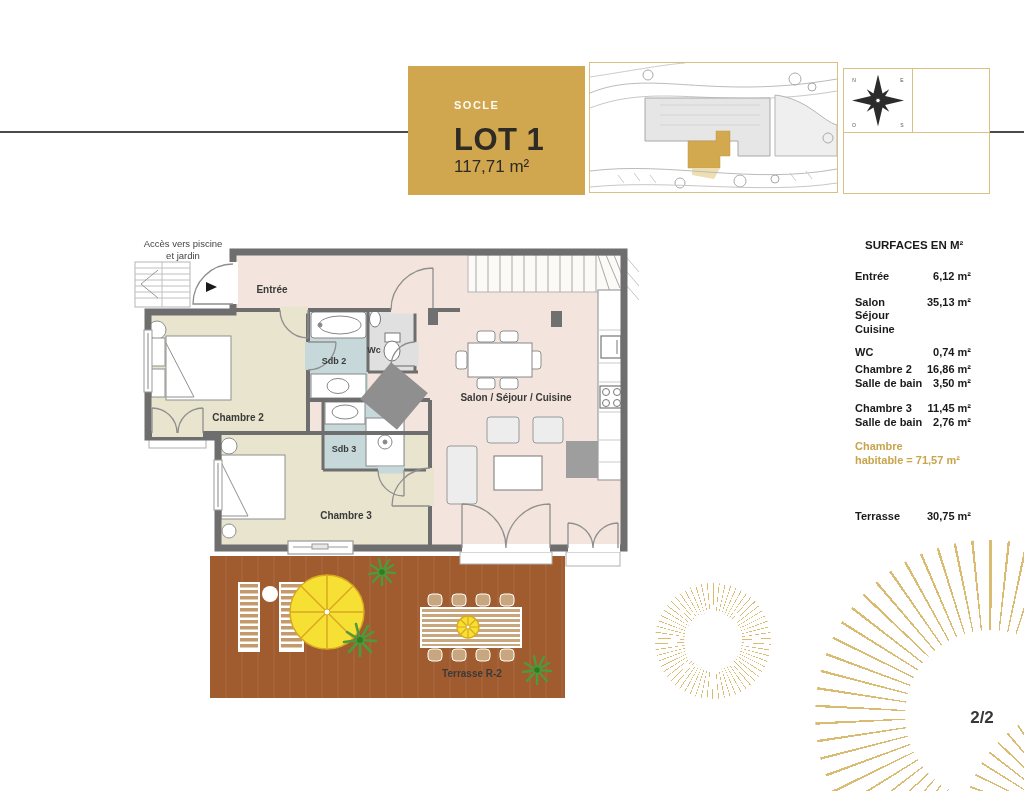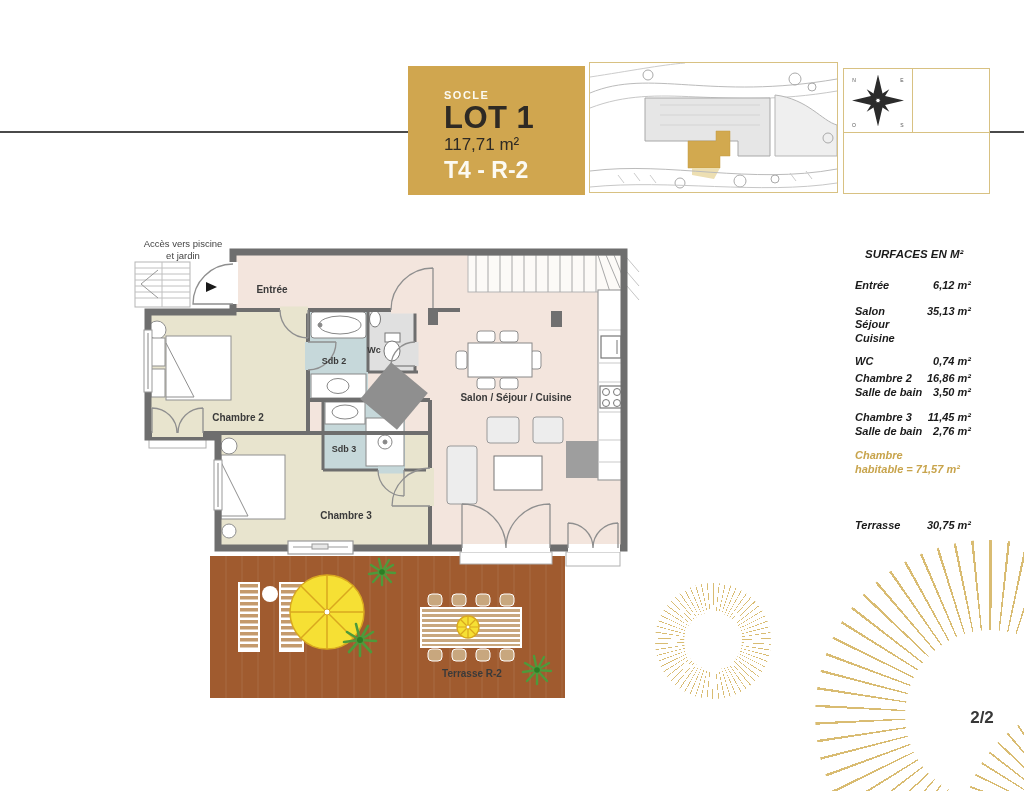--- a/index.html
+++ b/index.html
@@ -4,38 +4,38 @@
 <style>
   html,body{margin:0;padding:0;background:#fff;}
   .page{position:relative;width:1024px;height:791px;background:#fff;overflow:hidden;
         font-family:"Liberation Sans",sans-serif;}
   .rule{position:absolute;top:131px;height:2px;background:#4a4a4a;}
   .rule-left{left:0;width:408px;}
   .rule-right{left:989px;width:35px;}
 
   
   .lot-card{position:absolute;left:408px;top:66px;width:177px;height:129px;
-            background:#d0a64f;color:#fcfaf2;padding:8px;box-sizing:border-box;}
+            background:#d0a64f;color:#fcfaf2;padding:18px;box-sizing:border-box;}
   .lot-card .inner{padding:15px 0 0 28px;}
   .socle{font-size:11px;font-weight:bold;letter-spacing:1.5px;color:#fcfaf2;}
-  .lot{font-size:31px;font-weight:bold;color:#2e2a24;letter-spacing:.5px;line-height:34px;margin-top:0;}
+  .lot{font-size:31px;font-weight:bold;color:#2e2a24;letter-spacing:.5px;line-height:34px;margin-top:12px;}
   .area{font-size:17px;font-weight:normal;color:#2e2a24;line-height:19px;}
   .typ{font-size:23px;font-weight:bold;color:#fcfaf2;line-height:27px;margin-top:3px;}
 
   
   .siteplan{position:absolute;left:589px;top:62px;width:249px;height:131px;
             border:1px solid #d8c182;background:#fff;box-sizing:border-box;overflow:hidden;}
   .cg{position:absolute;border:1px solid #d8c182;background:#fff;box-sizing:border-box;}
   .cg1{left:843px;top:68px;width:70px;height:65px;}
   .cg2{left:912px;top:68px;width:78px;height:65px;}
   .cg3{left:843px;top:132px;width:147px;height:62px;}
 
   
-  .surfaces{position:absolute;left:855px;top:248px;width:116px;
-            font-size:11px;font-weight:bold;color:#1a1a1a;font-style:italic;}
+  .surfaces{position:absolute;left:855px;top:239px;width:116px;
+            font-size:11px;font-weight:bold;color:#1a1a1a;}
   .s-title{margin-left:10px;margin-bottom:19px;font-size:11.5px;white-space:nowrap;}
   .srow{display:flex;justify-content:space-between;line-height:13.5px;white-space:nowrap;}
   .mt3{margin-top:12px}.mt4{margin-top:4px}.mt9{margin-top:9.5px}
   .s-high{margin-top:11px;color:#c8a44c;line-height:13.5px;}
   .s-ter{margin-top:43px;}
 
   
   .floorplan{position:absolute;left:75px;top:225px;width:565px;height:485px;}
   .lbl{font:700 10px "Liberation Sans",sans-serif;fill:#3a3a3a;}
   .lbl-sm{font:700 9px "Liberation Sans",sans-serif;fill:#3a3a3a;}
@@ -62,21 +62,20 @@
 <div class="page">
 
   <div class="rule rule-left"></div>
   <div class="rule rule-right"></div>
 
   <div class="lot-card">
     <div class="inner">
       <div class="socle">SOCLE</div>
       <div class="lot">LOT 1</div>
       <div class="area">117,71 m²</div>
-      <div class="typ">T4 - R-2</div>
     </div>
   </div>
 
   <div class="siteplan">
     <svg width="247" height="129" viewBox="0 0 247 129">
       <path d="M0,30 C60,5 120,38 247,16" fill="none" stroke="#bbb" stroke-width="1"></path>
       <path d="M0,45 C70,18 130,48 247,28" fill="none" stroke="#c7c7c7" stroke-width="1"></path>
       <path d="M0,14 C40,8 70,2 95,0" fill="none" stroke="#ccc" stroke-width="1"></path>
       <polygon points="55,35 180,35 180,93 148,93 148,78 55,78" fill="#e6e6e6" stroke="#a8a8a8" stroke-width="1"></polygon>
       <path d="M70,42 H170 M70,52 H170 M70,62 H170" stroke="#d4d4d4" stroke-width="1"></path>

